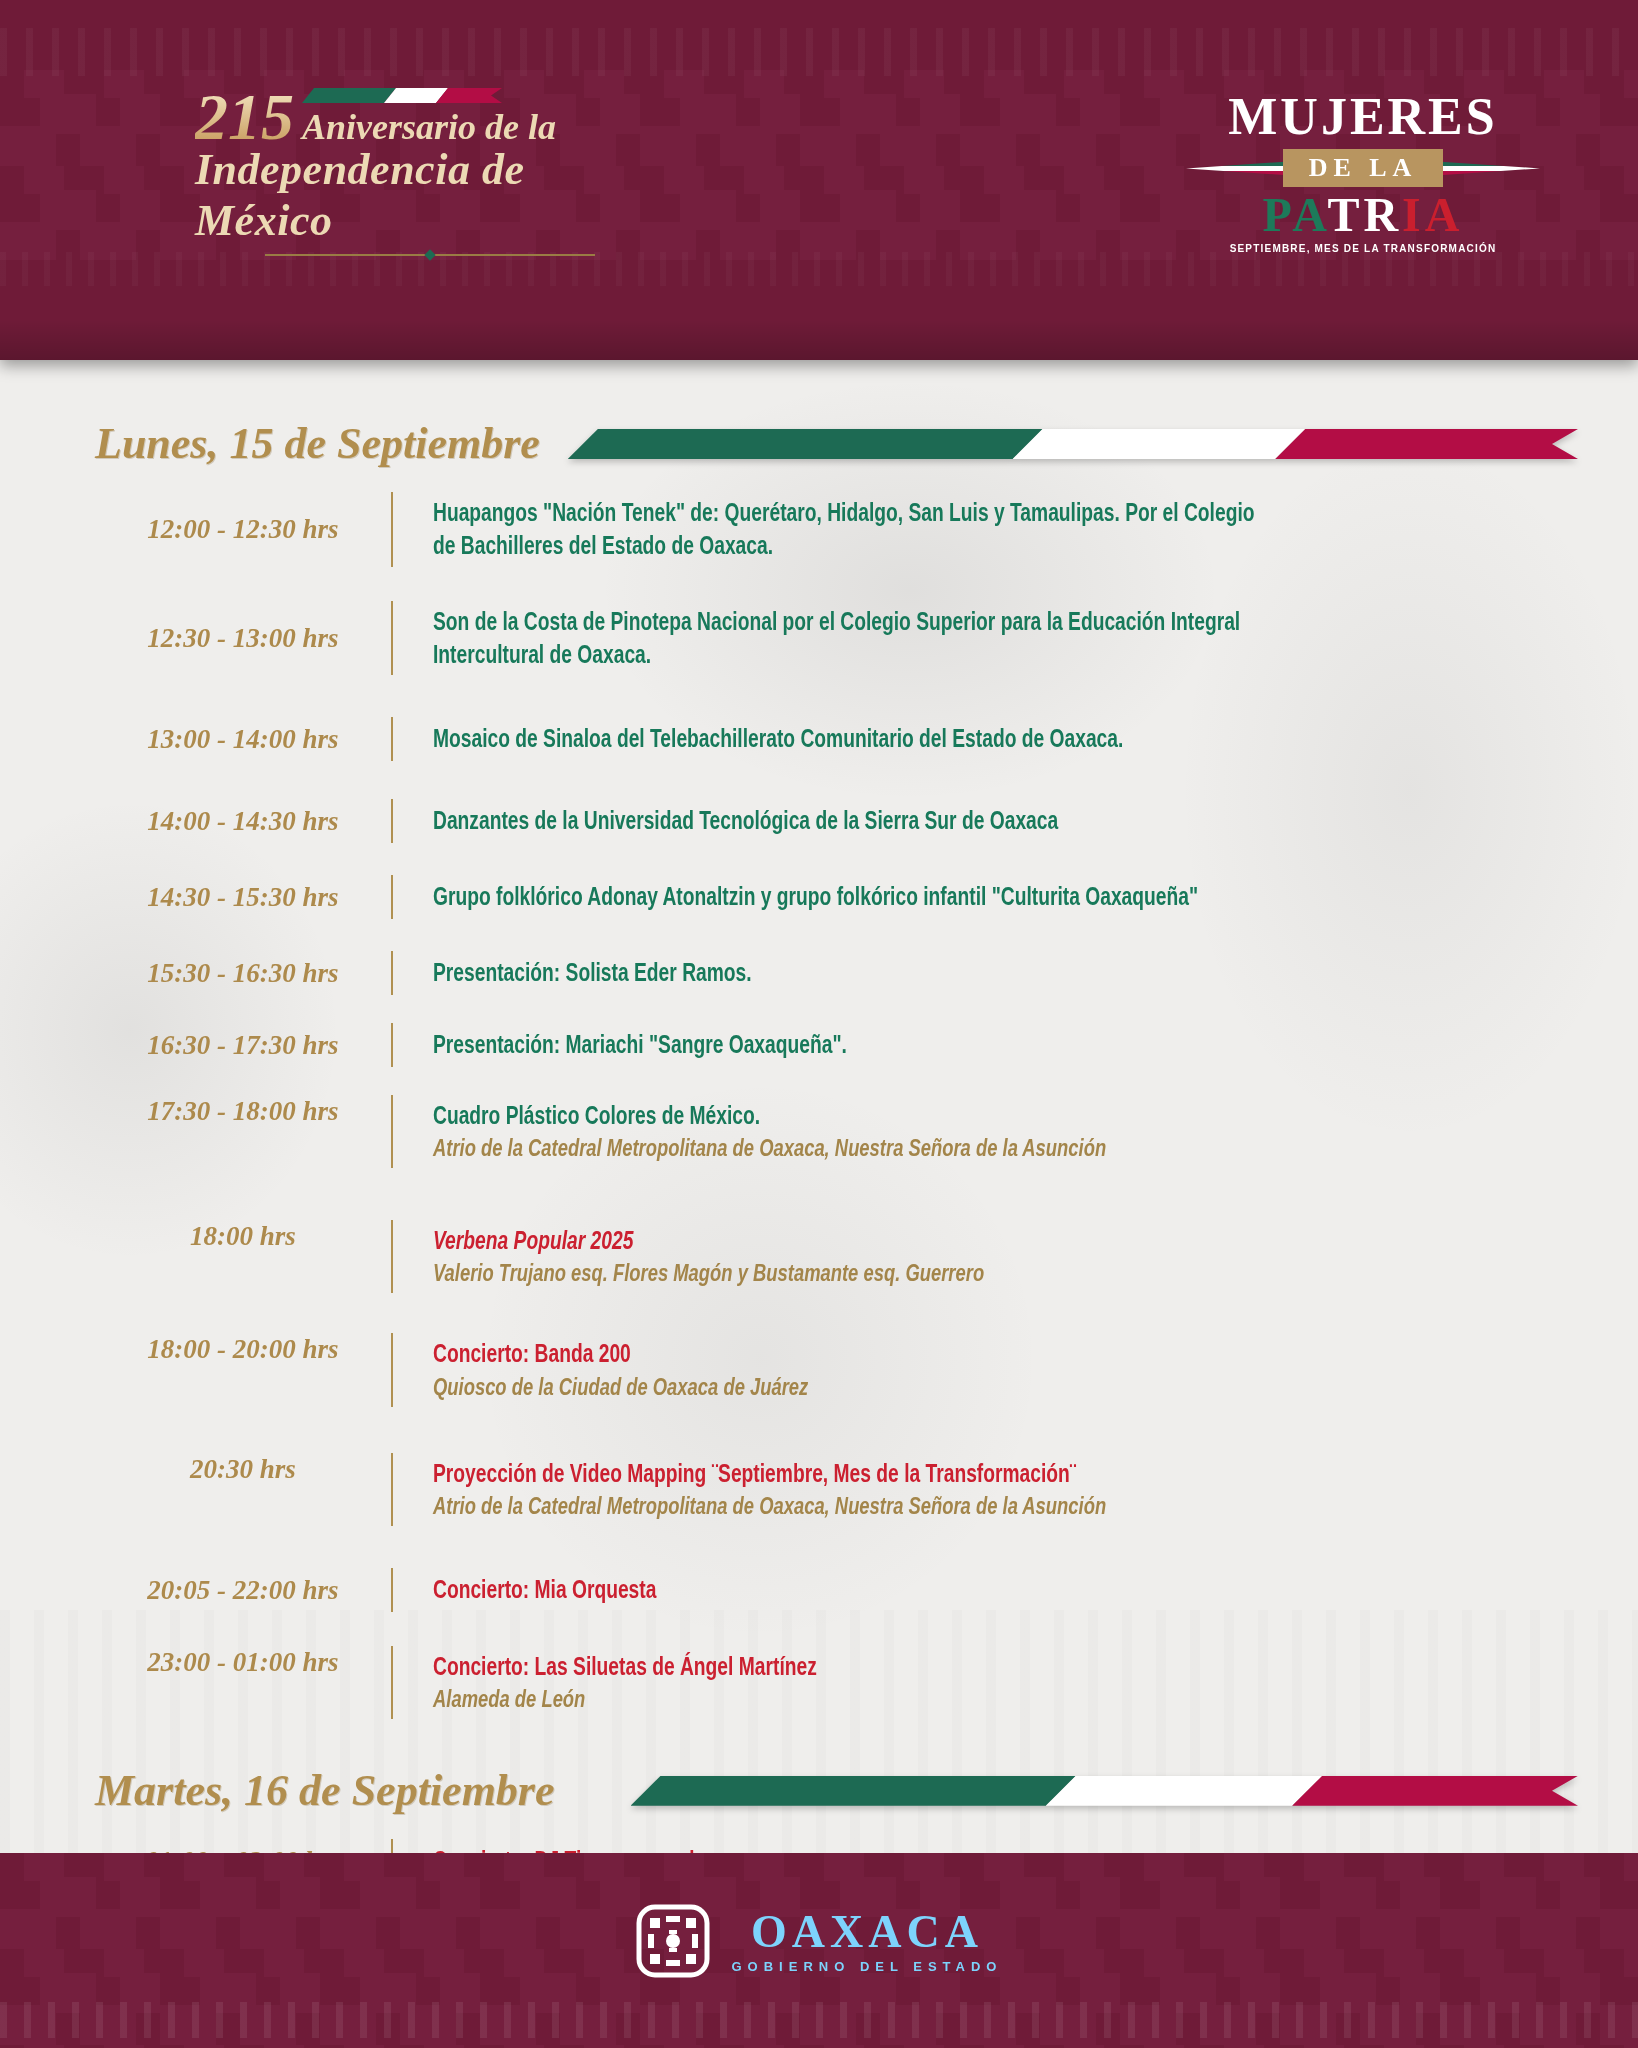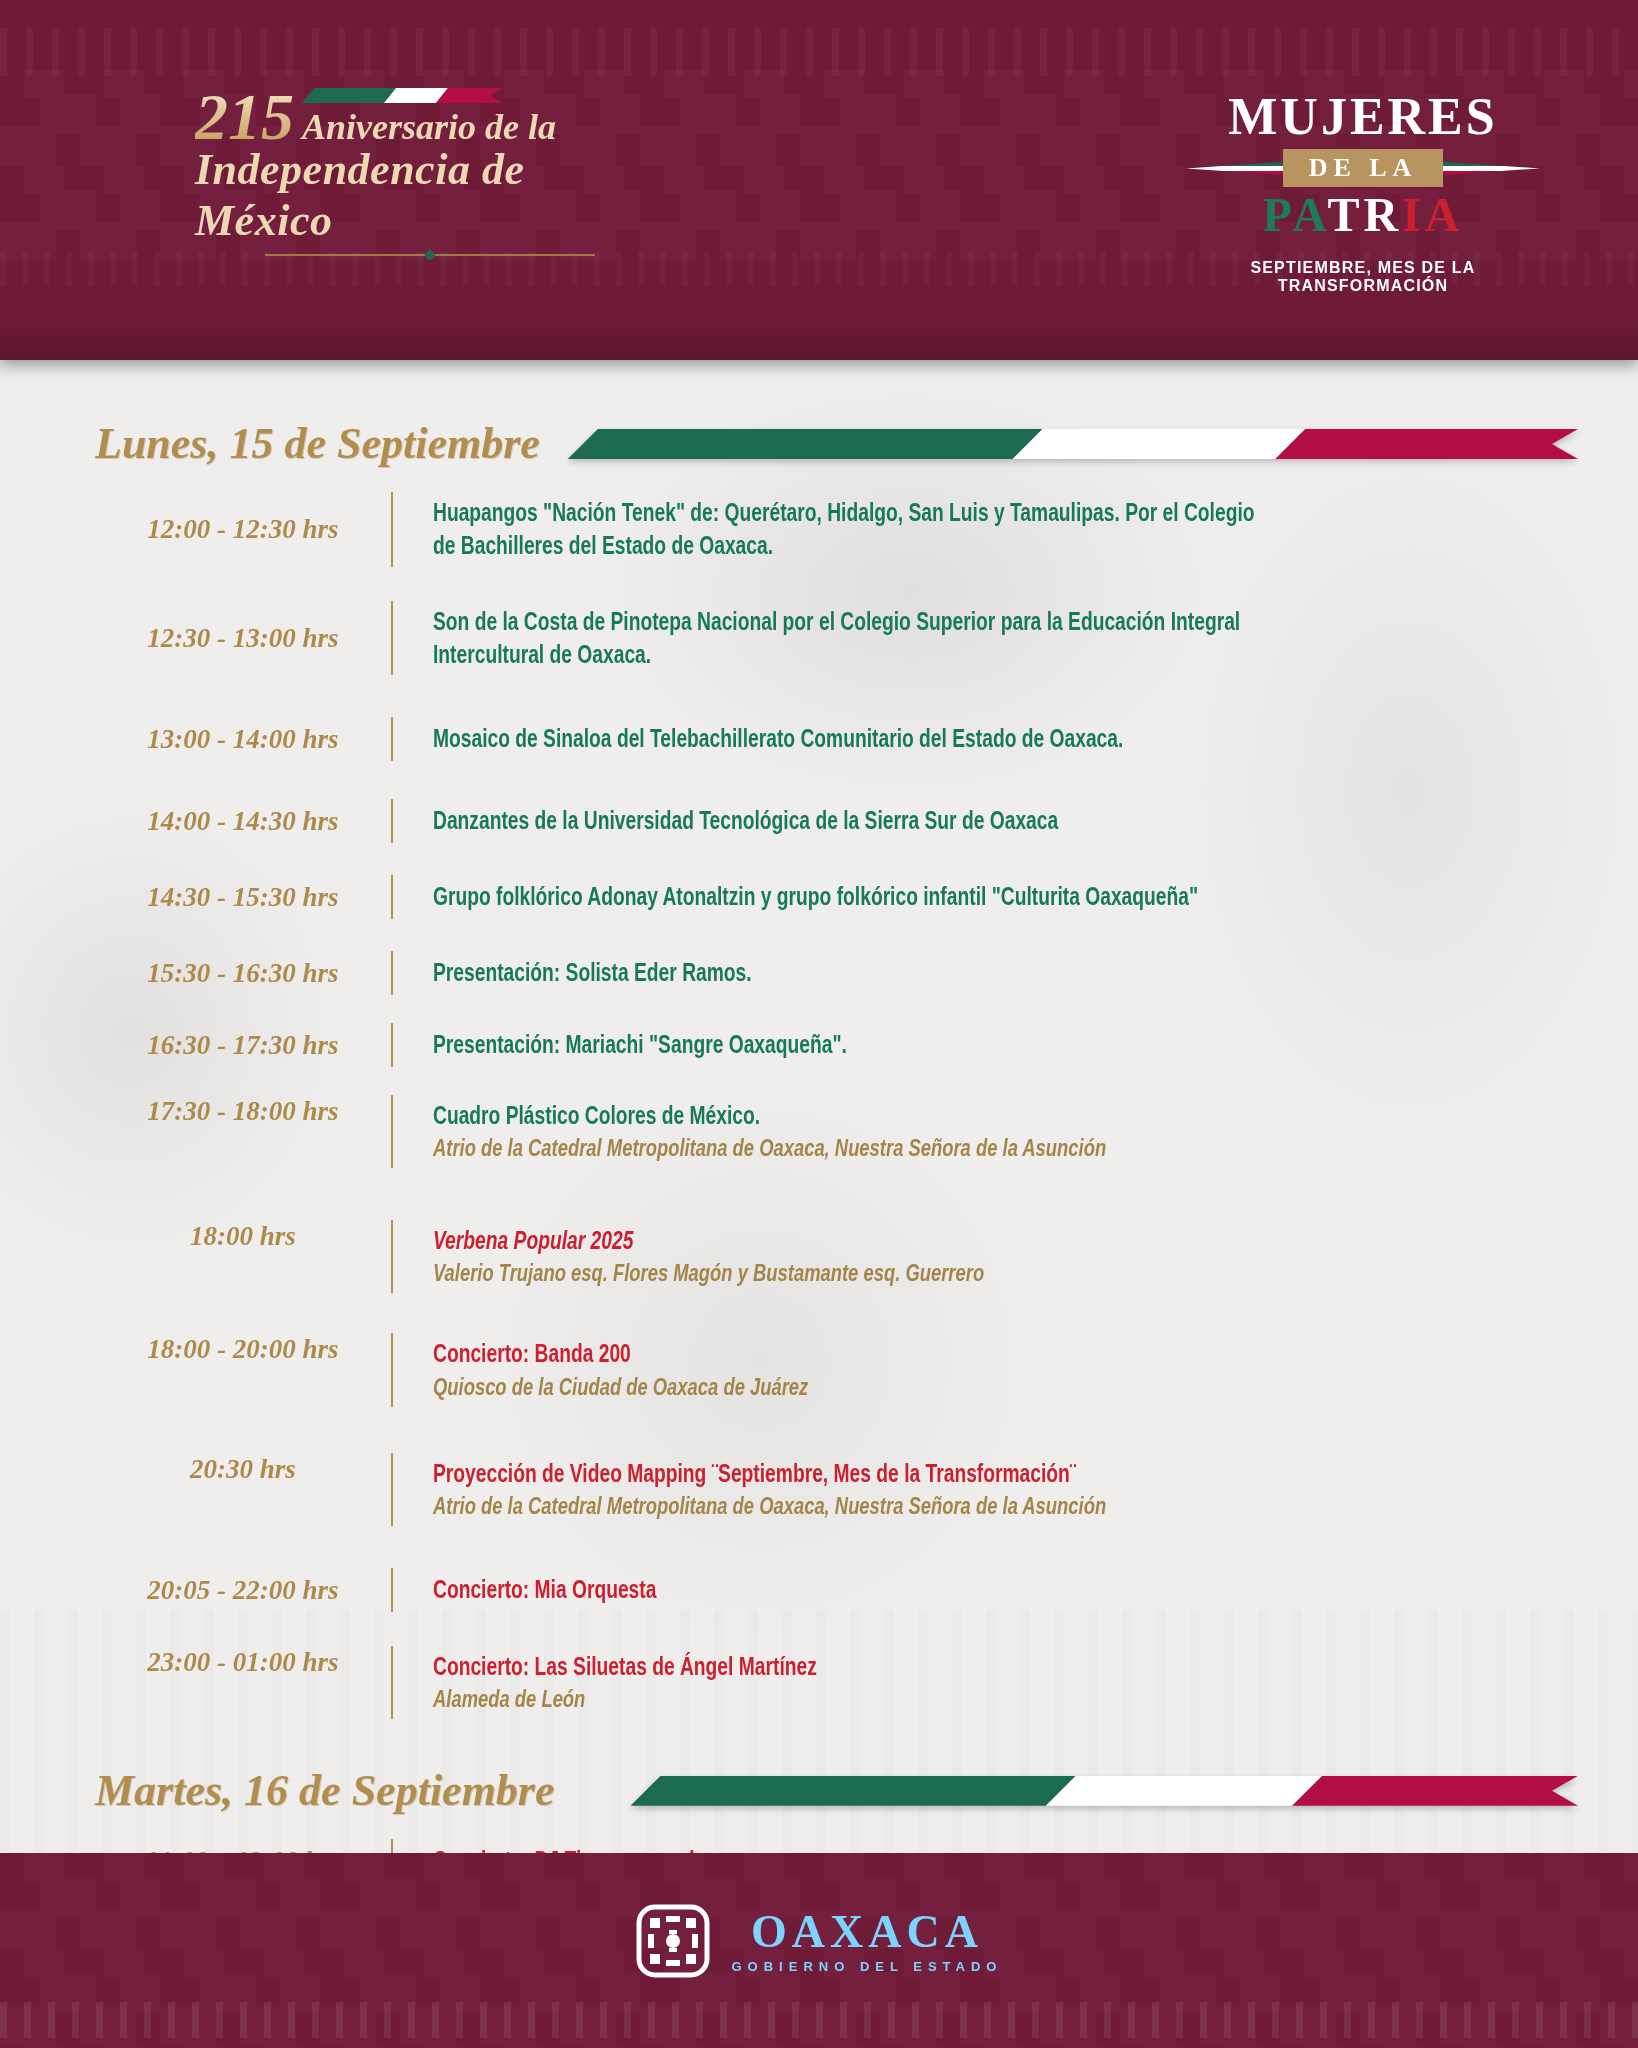--- a/index.html
+++ b/index.html
@@ -53,21 +53,21 @@
   .mj-wing .s1{top:0;background:#1d6a53;}
   .mj-wing .s2{top:33.3%;background:#ffffff;}
   .mj-wing .s3{top:66.6%;background:#b30d45;}
   .mj-wing.left{left:-12px;clip-path:polygon(0 50%,100% 0,100% 100%);}
   .mj-wing.right{right:-12px;clip-path:polygon(100% 50%,0 0,0 100%);}
   .mj-box{position:relative;background:#b89560;padding:4px 26px;
     font-family:"Liberation Serif",serif;font-weight:bold;font-size:26px;letter-spacing:6px;}
   .mj-patria{font-family:"Liberation Serif",serif;font-weight:bold;font-size:48px;
     letter-spacing:4px;line-height:1.0;}
   .mj-patria .pg{color:#1d7a5a;} .mj-patria .pw{color:#ffffff;} .mj-patria .pr{color:#ca1f2e;}
-  .mj-tag{margin-top:20px;font-size:16px;font-weight:bold;letter-spacing:1.2px;}
+  .mj-tag{margin-top:4px;font-size:10px;font-weight:bold;letter-spacing:1.2px;}
   
   .bodywrap{position:absolute;left:0;top:380px;width:100%;height:1431px;padding:0;}
   .wm{position:absolute;pointer-events:none;}
   .schedule{position:relative;padding:42px 60px 0 95px;}
   .dayrow{display:flex;align-items:center;margin:0 0 26px;}
   .dayname{font-family:"Liberation Serif",serif;font-style:italic;font-weight:bold;
     font-size:44px;color:#b18e4e;white-space:nowrap;line-height:1;
     text-shadow:1px 1px 0 rgba(120,90,40,.25);}
   .ribbon{position:relative;flex:1;height:30px;margin-left:28px;
     filter:drop-shadow(0 3px 3px rgba(0,0,0,.22));}

